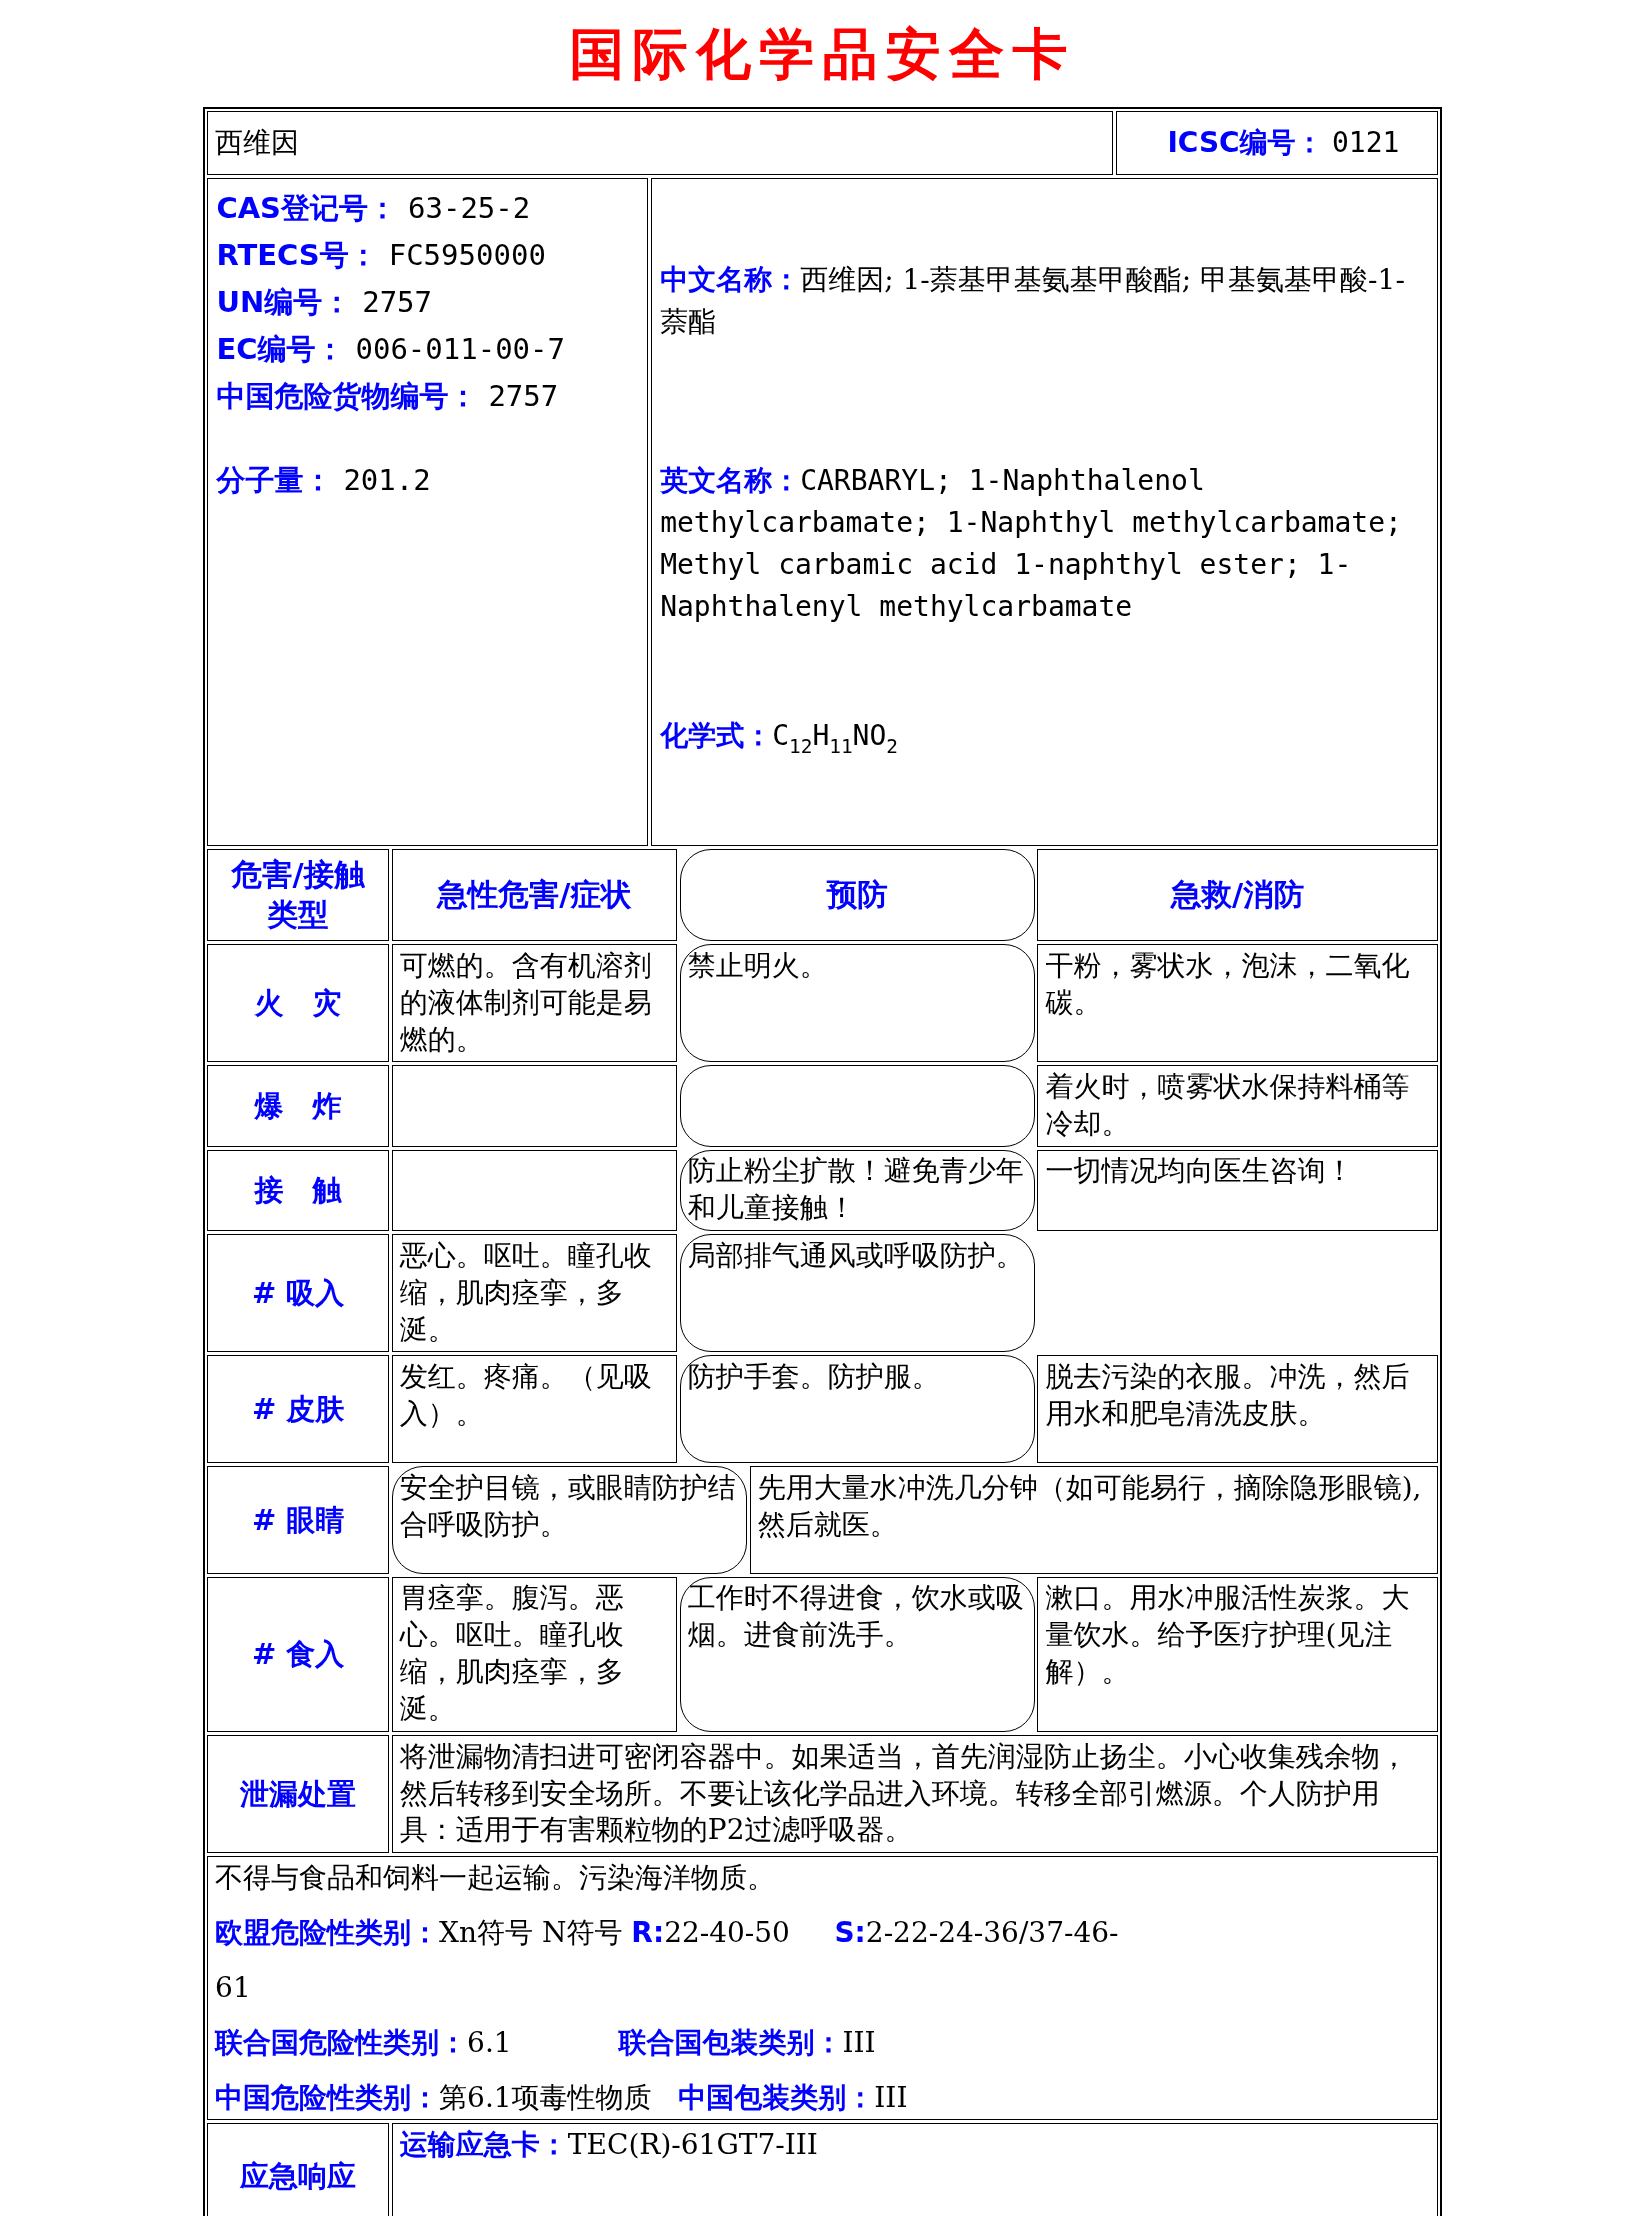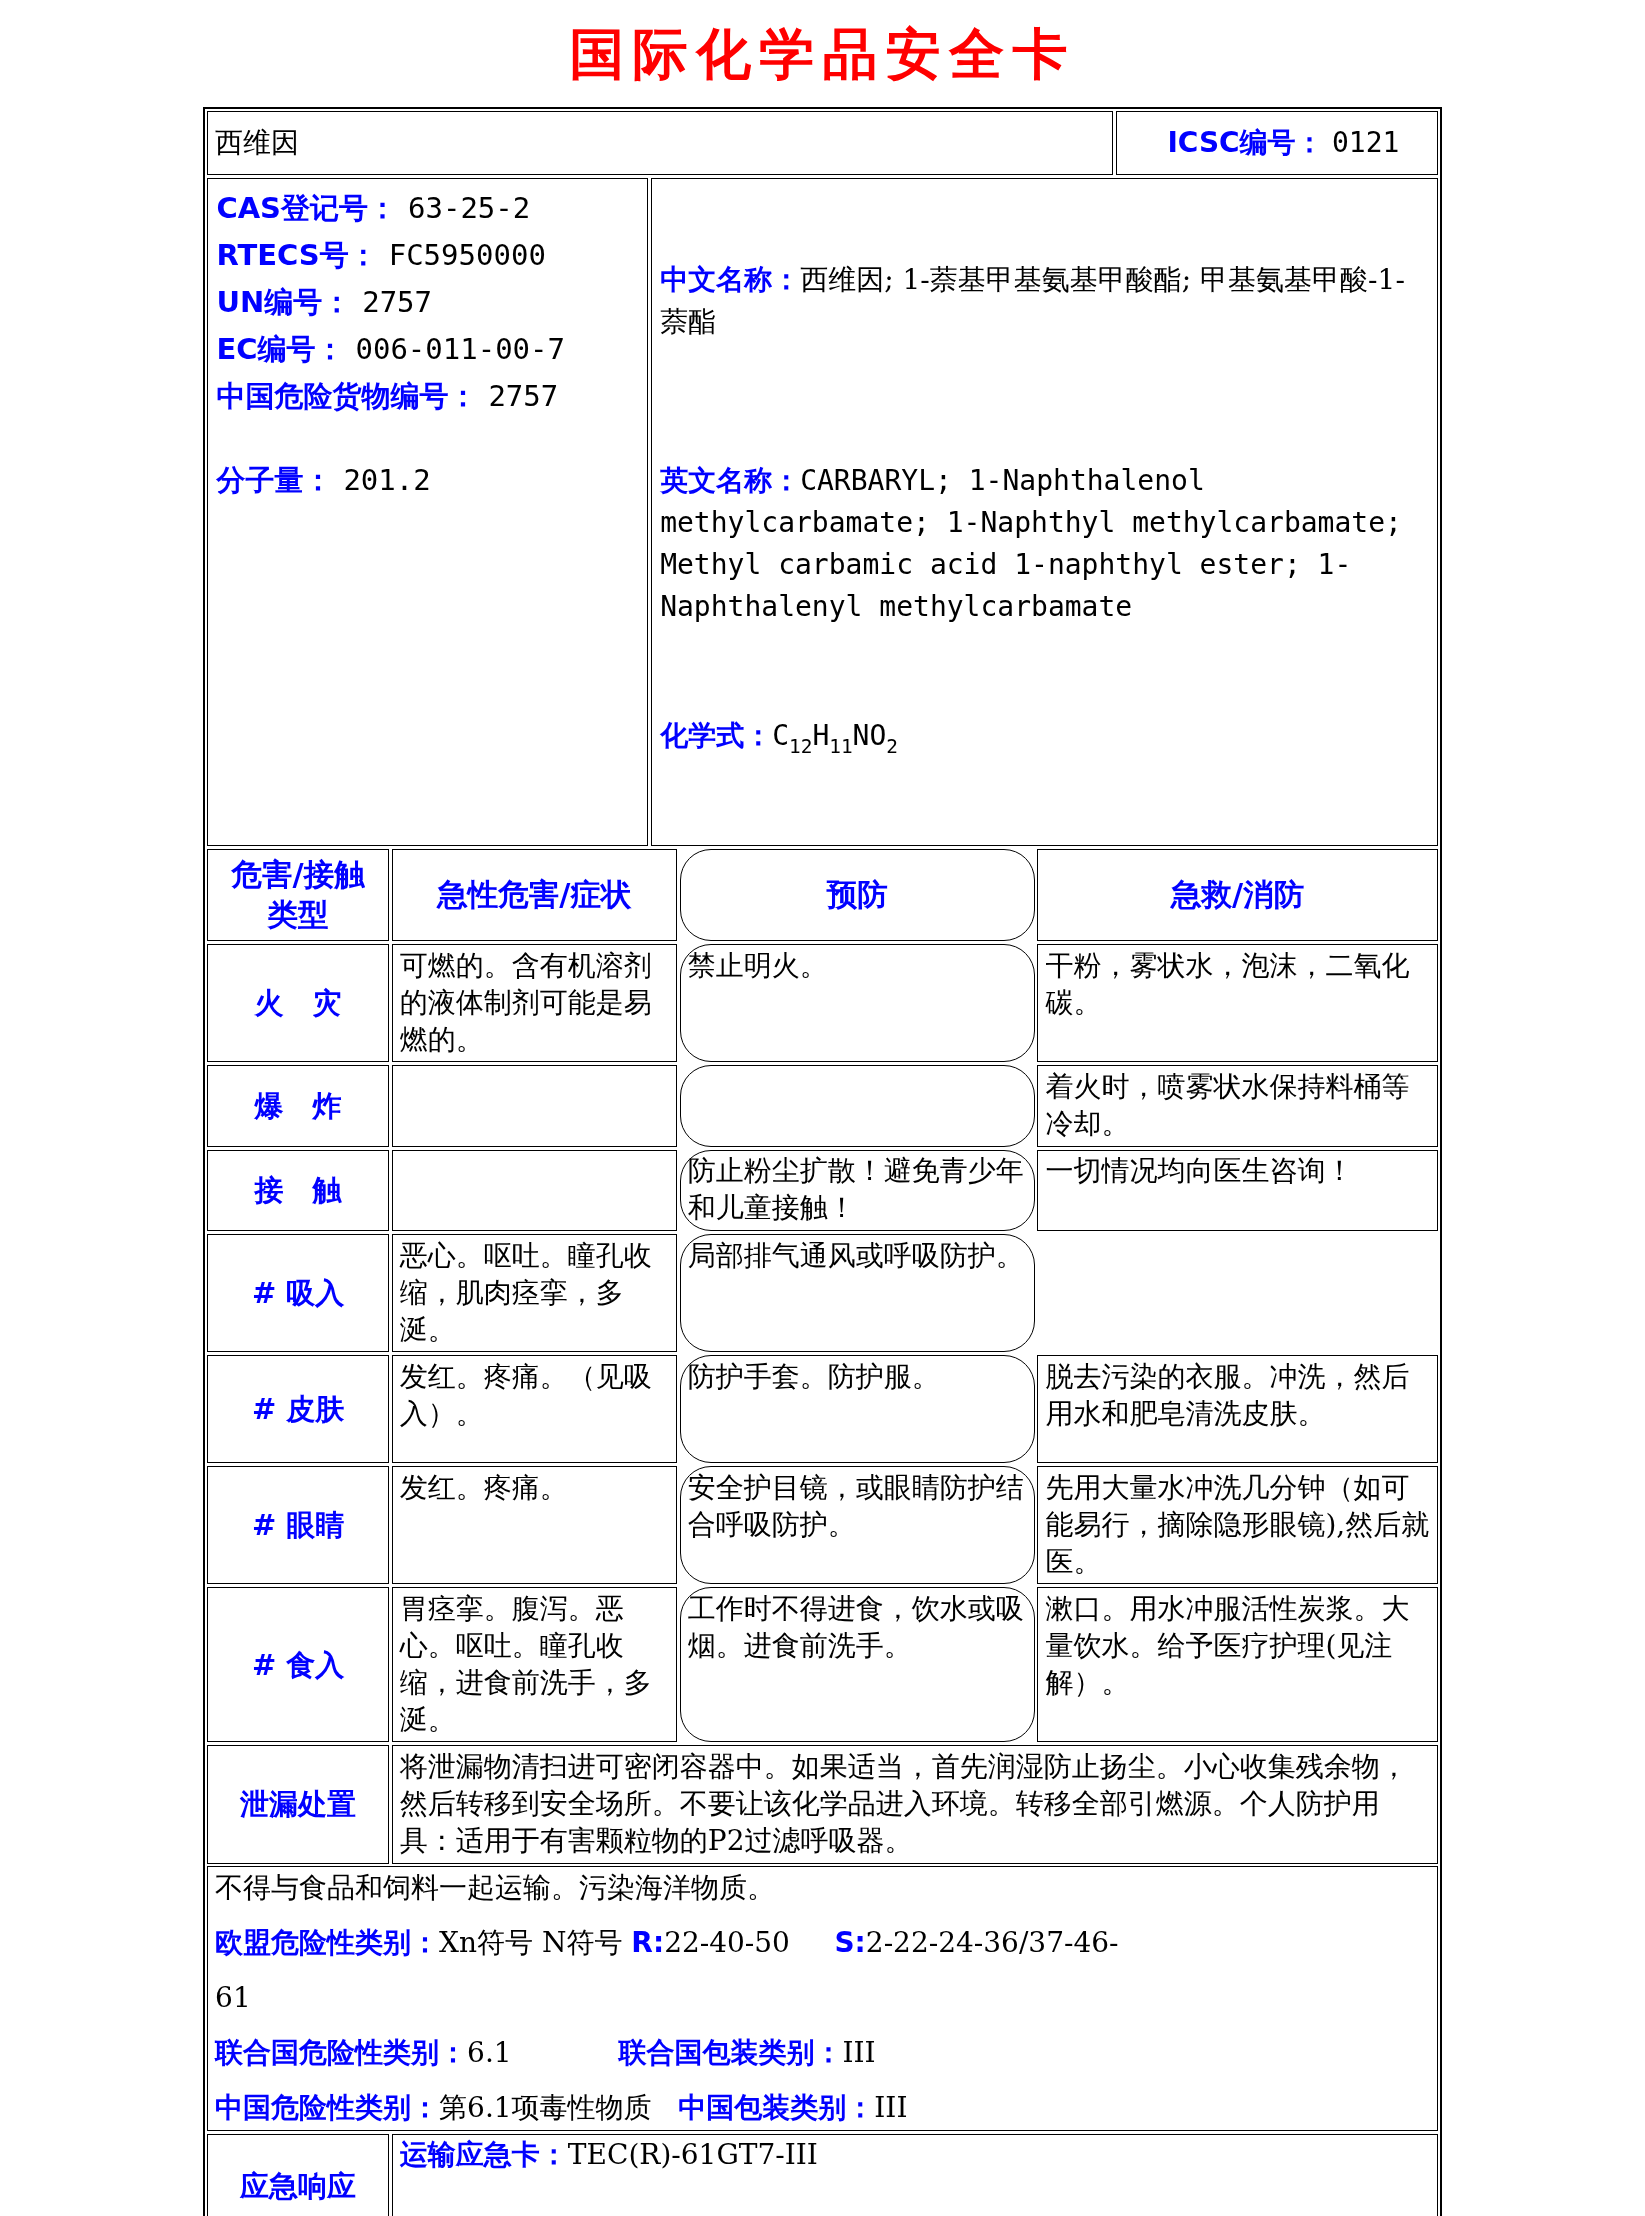--- a/index.html
+++ b/index.html
@@ -112,27 +112,26 @@
           <div class="cell w-c3 body-cell">局部排气通风或呼吸防护。</div>
         </div>
         <div class="row hazard-row hr4">
           <div class="cell w-label"># 皮肤</div>
           <div class="cell w-c2 body-cell">发红。疼痛。（见吸入）。</div>
           <div class="cell w-c3 body-cell">防护手套。防护服。</div>
           <div class="cell w-c4 body-cell">脱去污染的衣服。冲洗，然后用水和肥皂清洗皮肤。</div>
         </div>
         <div class="row hazard-row hr5">
           <div class="cell w-label"># 眼睛</div>
-          <div class="cell w-c2 body-cell">发红。疼痛。</div>
           <div class="cell w-c3 body-cell">安全护目镜，或眼睛防护结合呼吸防护。</div>
           <div class="cell w-c4 body-cell">先用大量水冲洗几分钟（如可能易行，摘除隐形眼镜),然后就医。</div>
         </div>
         <div class="row hazard-row hr6">
           <div class="cell w-label"># 食入</div>
-          <div class="cell w-c2 body-cell">胃痉挛。腹泻。恶心。呕吐。瞳孔收缩，进食前洗手，多涎。</div>
+          <div class="cell w-c2 body-cell">胃痉挛。腹泻。恶心。呕吐。瞳孔收缩，肌肉痉挛，多涎。</div>
           <div class="cell w-c3 body-cell">工作时不得进食，饮水或吸烟。进食前洗手。</div>
           <div class="cell w-c4 body-cell">漱口。用水冲服活性炭浆。大量饮水。给予医疗护理(见注解）。</div>
         </div>
       </div>
 
     <div id="section-rows">
         <div class="row section-row sr0">
           <div class="cell w-label">泄漏处置</div>
           <div class="cell w-rest body-cell section-content"><div class="seg-line"><span>将泄漏物清扫进可密闭容器中。如果适当，首先润湿防止扬尘。小心收集残余物，然后转移到安全场所。不要让该化学品进入环境。转移全部引燃源。个人防护用具：适用于有害颗粒物的P2过滤呼吸器。</span></div></div>
         </div>

